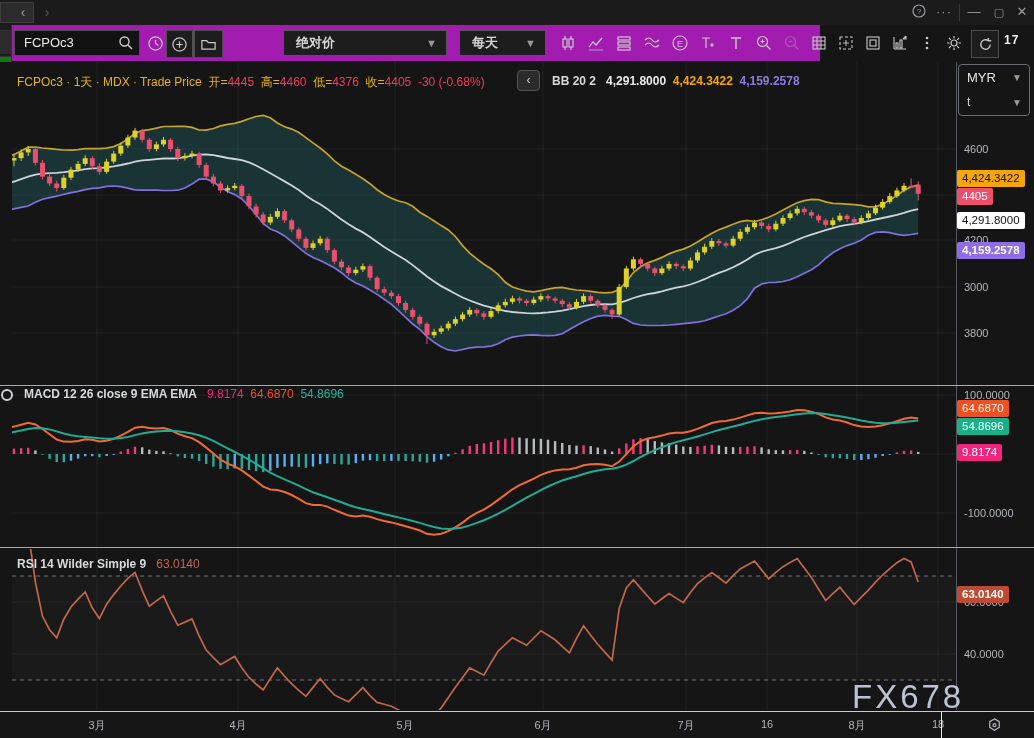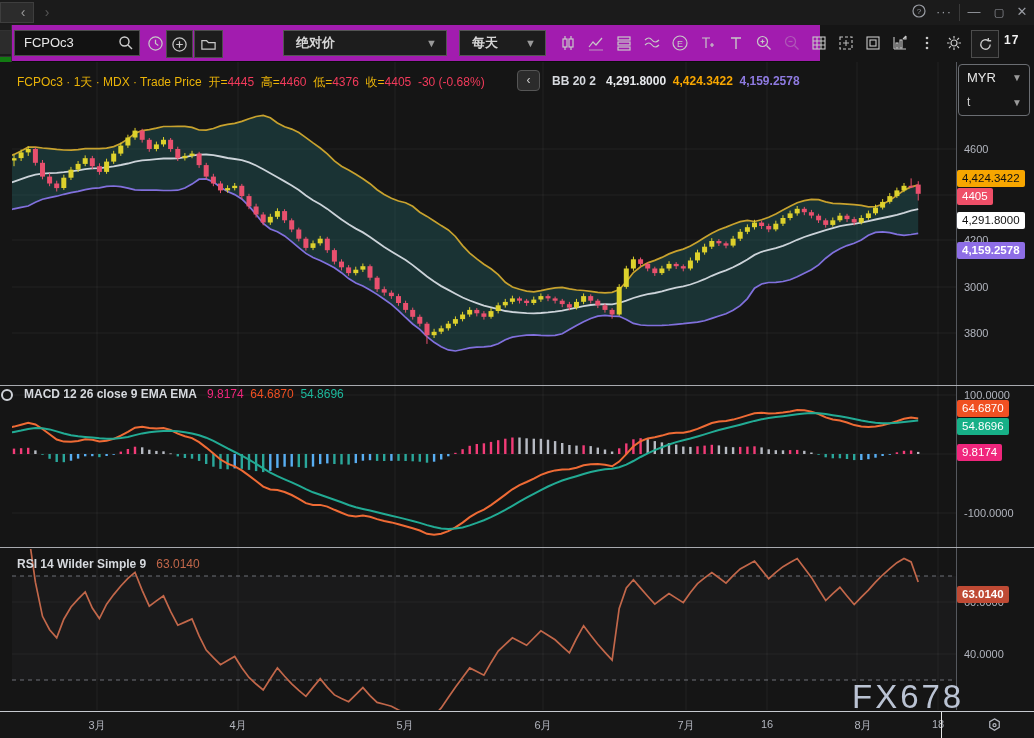--- a/index.html
+++ b/index.html
@@ -788,21 +788,21 @@
   </div>
 
   <div id="timeaxis">
     <div id="time-labels">
         <div class="tlabel" style="left: 97px;">3月</div>
         <div class="tlabel" style="left: 238px;">4月</div>
         <div class="tlabel" style="left: 405px;">5月</div>
         <div class="tlabel" style="left: 543px;">6月</div>
         <div class="tlabel" style="left: 686px;">7月</div>
         <div class="tlabel" style="left: 767px;">16</div>
-        <div class="tlabel" style="left: 857px; margin-left: 6px;">8月</div>
+        <div class="tlabel" style="left: 857px;">8月</div>
         <div class="tlabel" style="left: 938px;">18</div>
       </div>
     <div id="axis-cursor"></div>
     <span id="axis-gear">
       <svg width="19" height="19" viewBox="0 0 20 20" stroke="#b2b5be" stroke-width="1.3" fill="none">
           <path d="M10 3l5 3v6l-5 3-5-3V6z"></path>
           <circle cx="10" cy="9.7" r="1.6"></circle>
         </svg>
     </span>
   </div>

